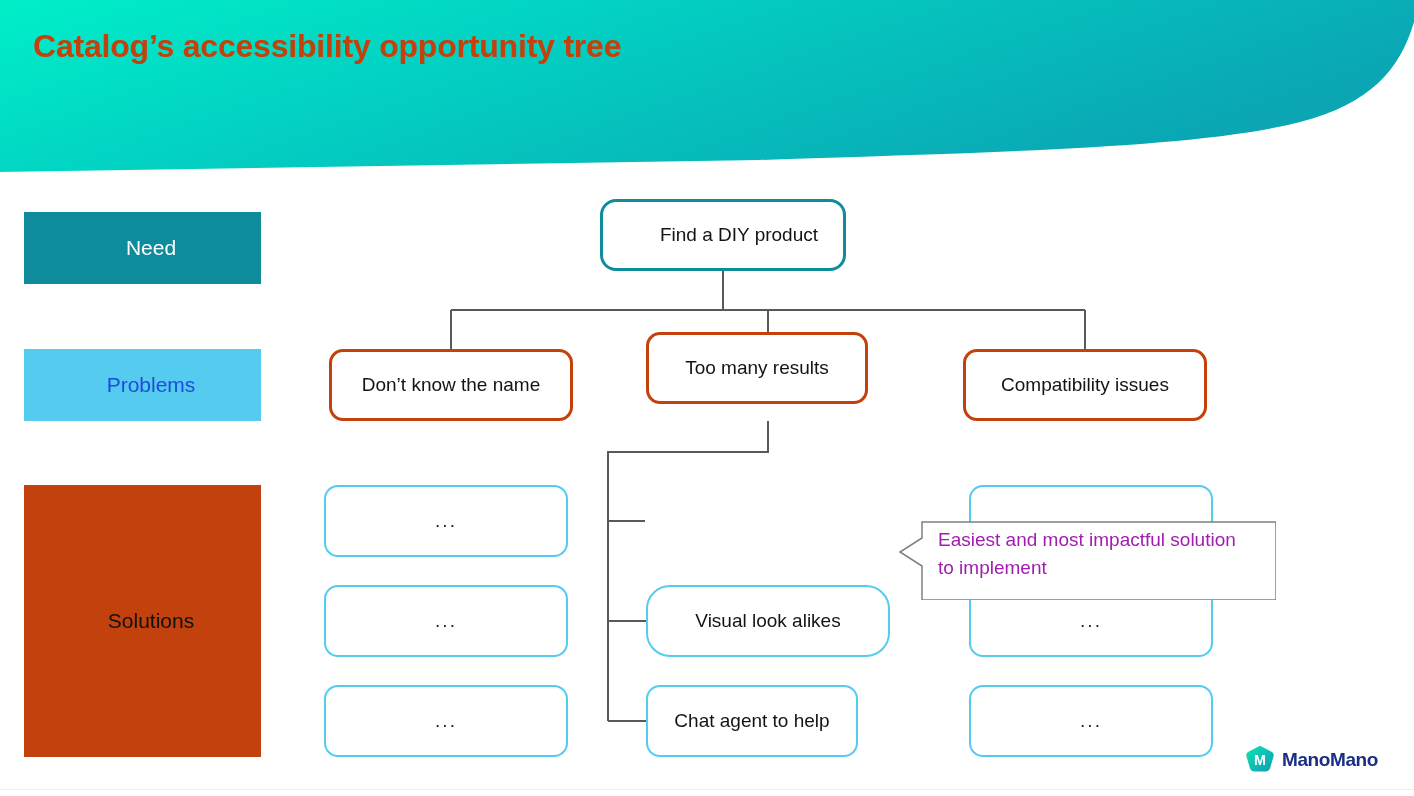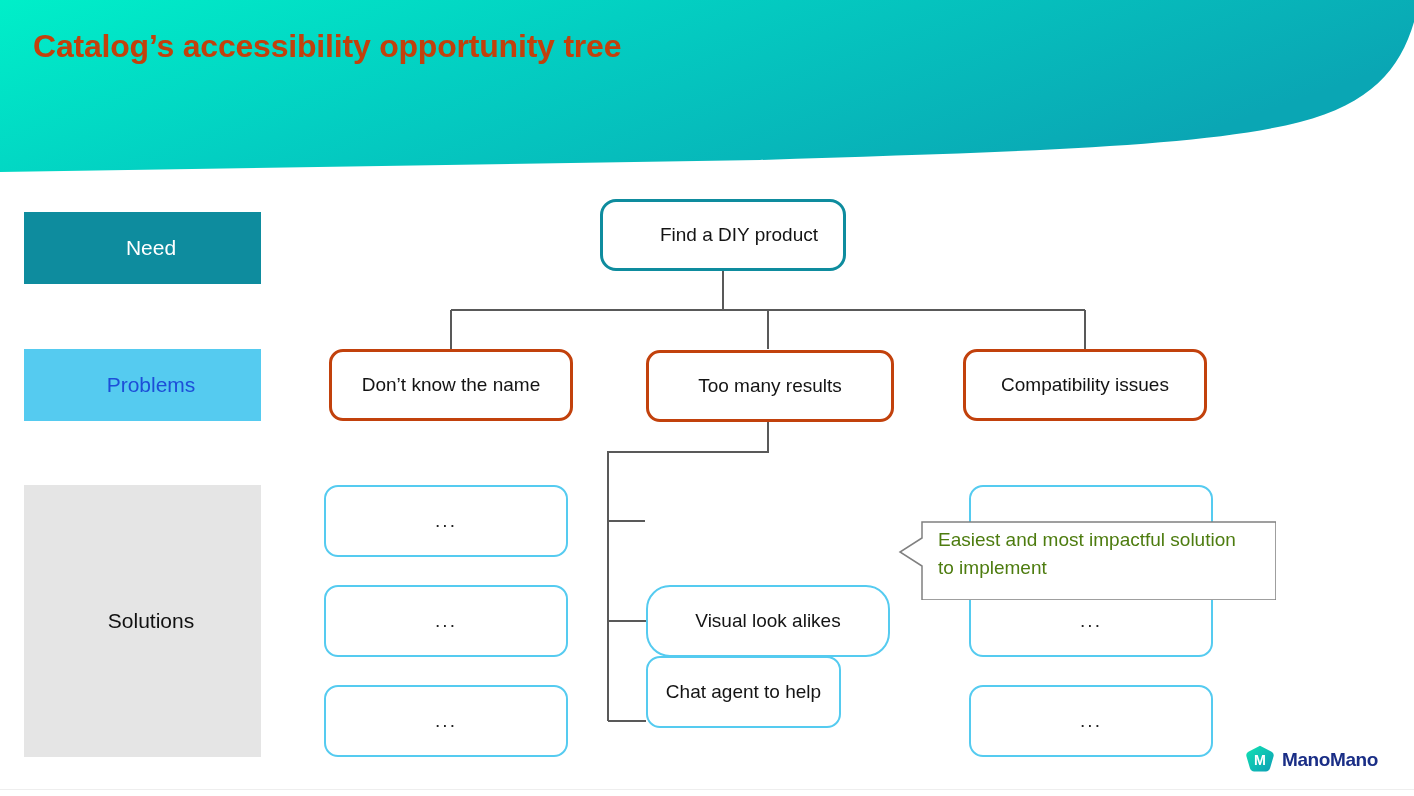--- a/index.html
+++ b/index.html
@@ -56,21 +56,21 @@
   }
   #legend-problems {
     left: 24px; top: 349px;
     width: 220px; height: 72px;
     background: #55CBF0;
     color: #1d4ed8;
   }
   #legend-solutions {
     left: 24px; top: 485px;
     width: 220px; height: 272px;
-    background: #e5e5e5;
+    background: #c2410c;
     color: #111111;
   }
 
   
   #connectors {
     position: absolute;
     left: 0; top: 0;
     width: 1414px; height: 796px;
     pointer-events: none;
   }
@@ -108,30 +108,30 @@
   .node-ellipsis {
     font-size: 19px;
     letter-spacing: 2px;
     color: #222;
   }
 
   
   #node-root        { left: 600px; top: 199px;  width: 246px; height: 72px; }
 
   #node-p1          { left: 329px; top: 349px;  width: 244px; height: 72px; }
-  #node-p2          { left: 646px; top: 350px;  width: 248px; height: 72px; }
+  #node-p2          { left: 646px; top: 332px;  width: 222px; height: 72px; }
   #node-p3          { left: 963px; top: 349px;  width: 244px; height: 72px; }
 
   #node-sL1         { left: 324px; top: 485px;  width: 244px; height: 72px; }
   #node-sL2         { left: 324px; top: 585px;  width: 244px; height: 72px; }
   #node-sL3         { left: 324px; top: 685px;  width: 244px; height: 72px; }
 
   #node-sM1         { left: 645px; top: 483px;  width: 246px; height: 76px; }
   #node-sM2         { left: 646px; top: 585px;  width: 244px; height: 72px; border-radius: 24px; }
-  #node-sM3         { left: 646px; top: 656px;  width: 195px; height: 72px; }
+  #node-sM3         { left: 646px; top: 685px;  width: 212px; height: 72px; }
 
   #node-sR1         { left: 969px; top: 485px;  width: 244px; height: 72px; }
   #node-sR2         { left: 969px; top: 585px;  width: 244px; height: 72px; }
   #node-sR3         { left: 969px; top: 685px;  width: 244px; height: 72px; }
 
   
   #callout {
     position: absolute;
     left: 898px;
     top: 508px;
@@ -142,21 +142,21 @@
     position: absolute;
     left: 0; top: 0;
     width: 378px; height: 92px;
   }
   #callout-text {
     position: absolute;
     left: 40px;
     top: 18px;
     width: 315px;
     font-size: 19px;
-    color: #4d7c0f;
+    color: #a21caf;
     line-height: 1.47;
   }
 
   
   #logo {
     position: absolute;
     left: 1245px;
     top: 745px;
     display: flex;
     align-items: center;

